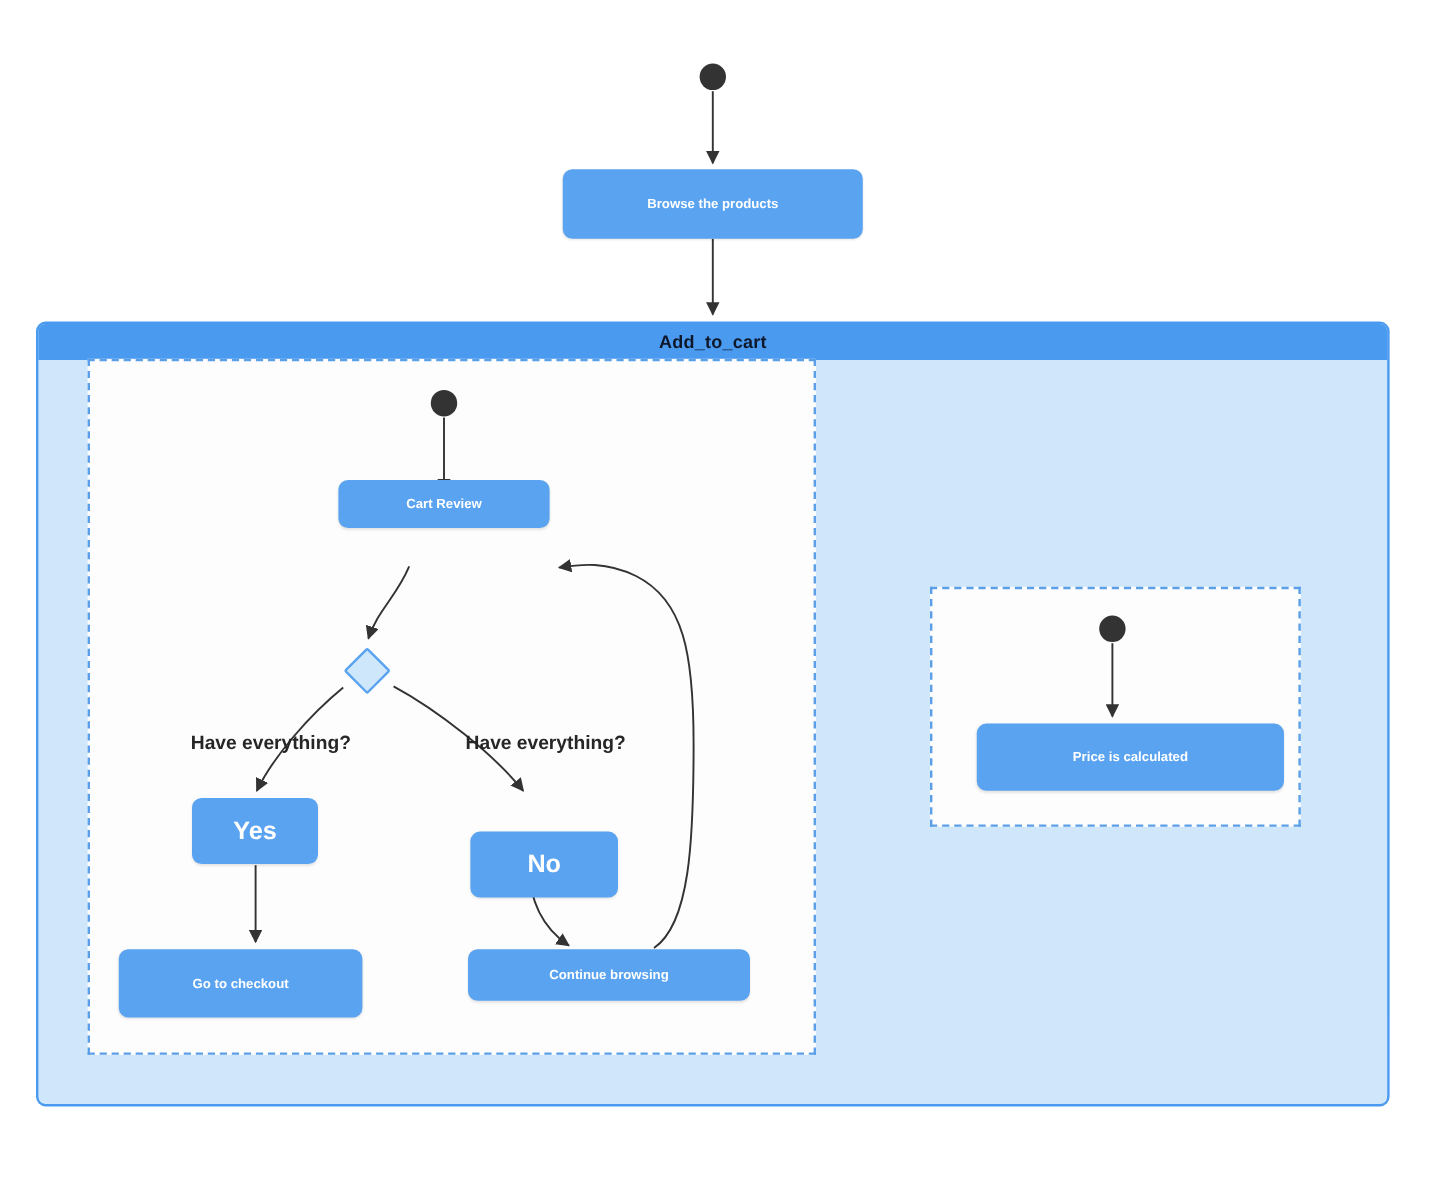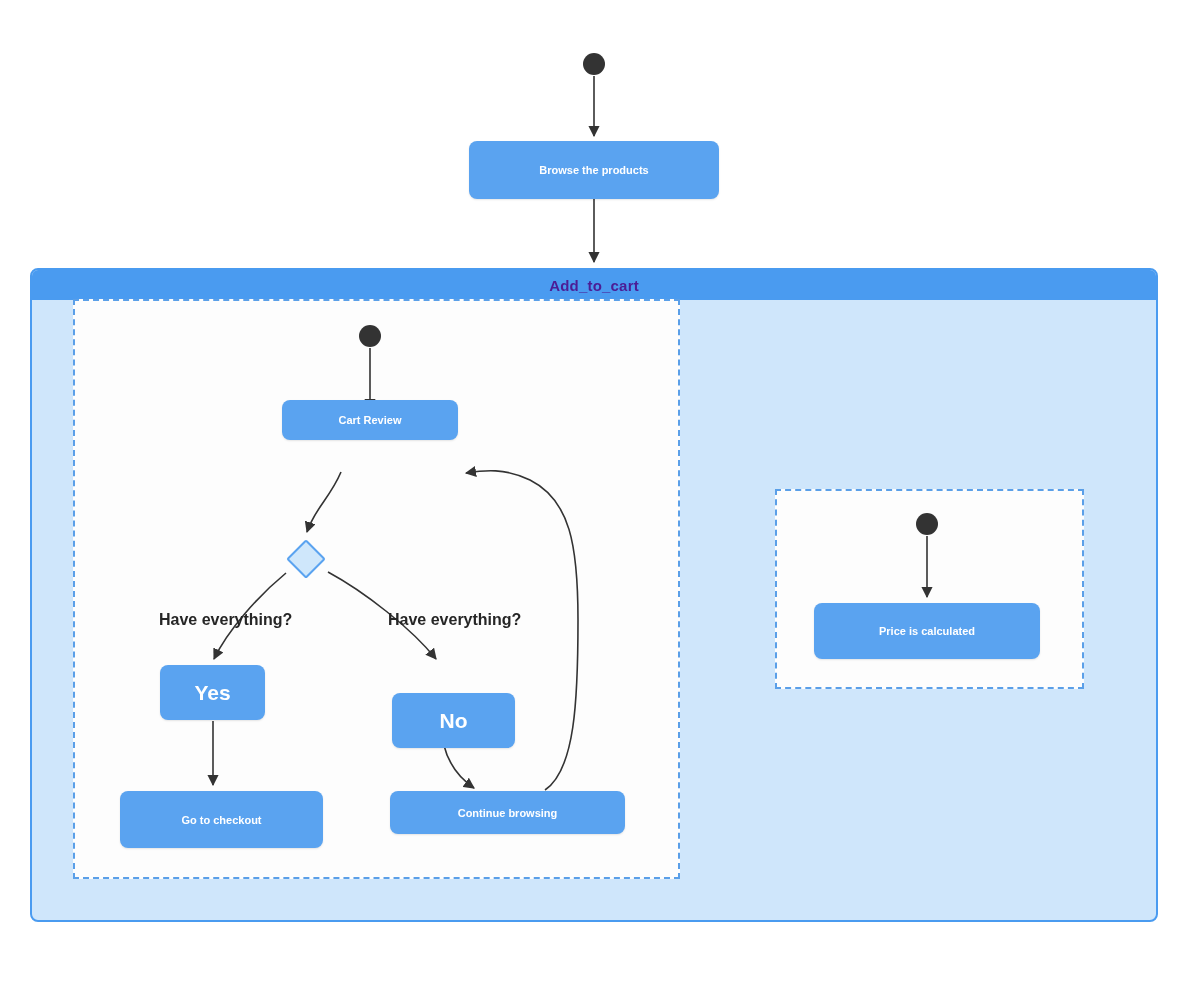--- a/index.html
+++ b/index.html
@@ -34,21 +34,21 @@
   }
   .composite-title {
     position: absolute;
     box-sizing: border-box;
     left: 0;
     top: 0;
     width: 100%;
     height: 30px;
     background: #4a9bf0;
     border-radius: 6px 6px 0 0;
-    color: #4c1d95;
+    color: #0f172a;
     font-size: 15px;
     font-weight: bold;
     display: flex;
     align-items: center;
     justify-content: center;
     letter-spacing: 0.2px;
     text-align: center;
   }
   .region {
     position: absolute;
@@ -156,27 +156,27 @@
   <div class="edge-label" style="left:388px; top:611px;">Have everything?</div>
 
   <div class="state-node small" style="left:160px; top:665px; width:105px; height:55px;">
     <span>Yes</span>
   </div>
 
   <div class="state-node small" style="left:392px; top:665px; width:123px; height:55px;margin-top:28px;">
     <span>No</span>
   </div>
 
-  <div class="state-node" style="left:120px; top:791px; width:203px; height:57px;">
+  <div class="state-node" style="left:99px; top:791px; width:203px; height:57px;">
     <span>Go to checkout</span>
   </div>
 
   <div class="state-node" style="left:390px; top:791px; width:235px; height:43px;">
     <span>Continue browsing</span>
   </div>
 
   <div class="start-node" style="left:916px; top:513px;"></div>
 
-  <div class="state-node" style="left:814px; top:603px; width:226px; height:56px;">
+  <div class="state-node" style="left:814px; top:603px; width:256px; height:56px;">
     <span>Price is calculated</span>
   </div>
 
 </div>
 
 </body></html>

